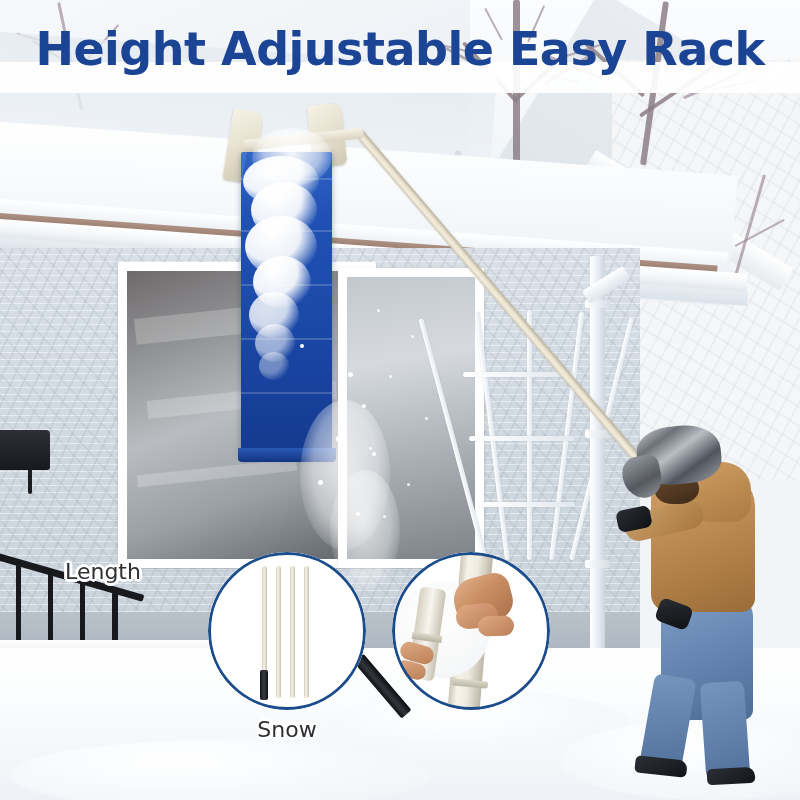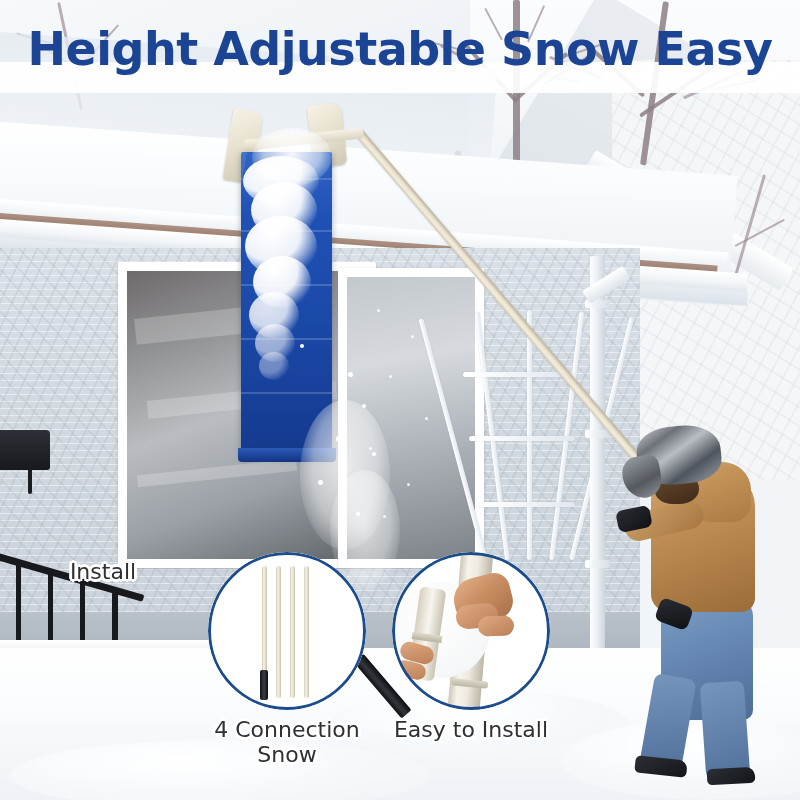--- a/index.html
+++ b/index.html
@@ -620,41 +620,40 @@
       <div class="p-glove" style="left:22px;top:88px;width:34px;height:22px;transform:rotate(-12deg);"></div>
       <div class="p-glove" style="left:62px;top:182px;width:34px;height:24px;transform:rotate(20deg);"></div>
       <div class="p-hair"></div>
       <div class="p-hat"></div>
       <div class="p-hat-flap"></div>
     </div>
 
   </div>
 
   <div class="title-band"></div>
-  <div class="title" style="color:#1b4494;">Height Adjustable Snow Easy</div>
+  <div class="title" style="color:#1b4494;">Height Adjustable Easy Rack</div>
 
   <div class="callouts">
 
     <div class="callout" style="left:12px;top:0;">
       <div class="caption">
-        <div>Install</div>
+        <div>Length</div>
       </div>
     </div>
 
     <div class="callout" style="left:196px;top:0;">
       <div class="bubble">
         <div class="c2-rod" style="left:54px;"></div>
         <div class="c2-rod" style="left:68px;"></div>
         <div class="c2-rod" style="left:82px;"></div>
         <div class="c2-rod" style="left:96px;"></div>
         <div class="c2-grip" style="left:52px;top:118px;"></div>
         <div class="bubble-ring"></div>
       </div>
       <div class="caption">
-        <div>4 Connection</div>
         <div>Snow</div>
       </div>
     </div>
 
     <div class="callout" style="left:380px;top:0;">
       <div class="bubble">
         <div class="c3-pole"></div>
         <div class="c3-joint"></div>
         <div class="c3-joint2"></div>
         <div class="c3-zoomcircle"></div>
@@ -663,19 +662,16 @@
                     background:linear-gradient(90deg,#d6d0c0,#f7f5ee,#c9c3b3);border-radius:5px;transform:rotate(8deg);"></div>
         <div style="position:absolute;left:20px;top:82px;width:30px;height:7px;
                     background:linear-gradient(180deg,#ded8ca,#b9b3a3);transform:rotate(8deg);"></div>
         <div class="c3-finger" style="left:8px;top:92px;width:34px;height:18px;transform:rotate(16deg);"></div>
         <div class="c3-finger" style="left:4px;top:110px;width:30px;height:16px;transform:rotate(14deg);"></div>
         <div class="c3-hand" style="left:62px;top:24px;width:58px;height:46px;transform:rotate(-14deg);"></div>
         <div class="c3-finger" style="left:64px;top:52px;width:42px;height:24px;transform:rotate(-6deg);"></div>
         <div class="c3-finger" style="left:86px;top:64px;width:36px;height:20px;transform:rotate(-2deg);"></div>
         <div class="bubble-ring"></div>
       </div>
-      <div class="caption">
-        <div>Easy to Install</div>
-      </div>
     </div>
 
   </div>
 </div>
 
 </body></html>

